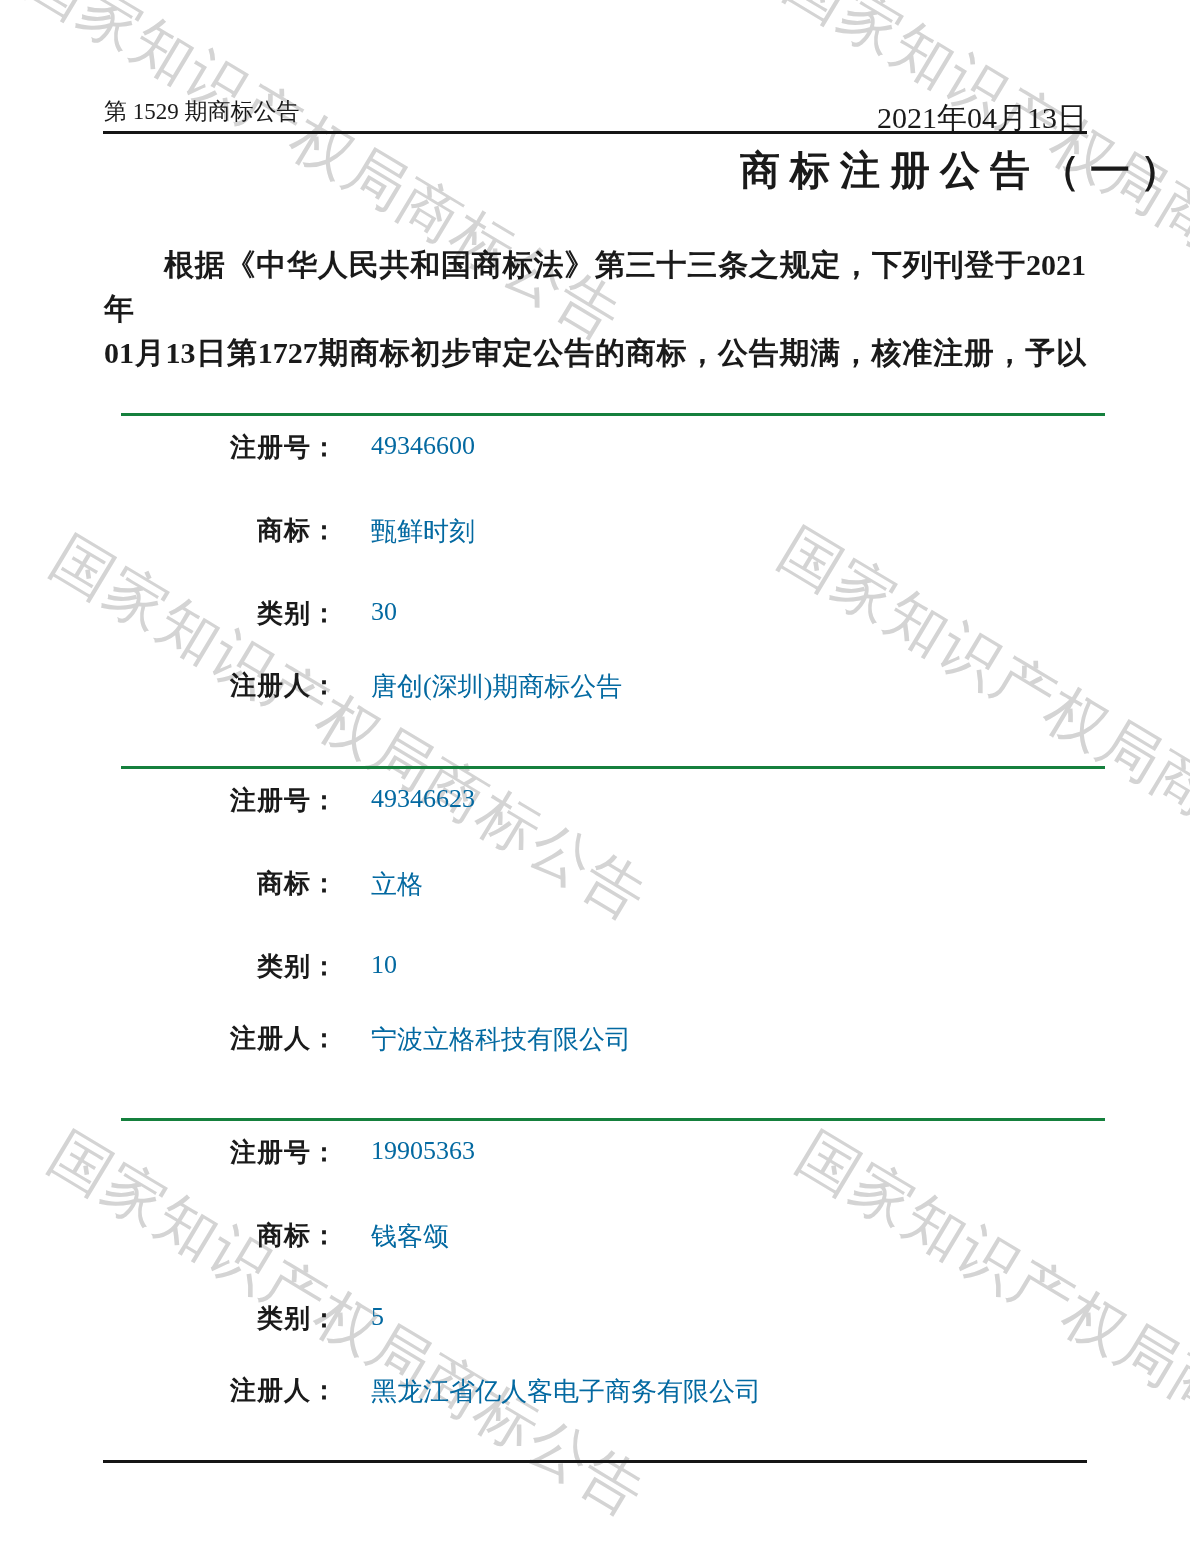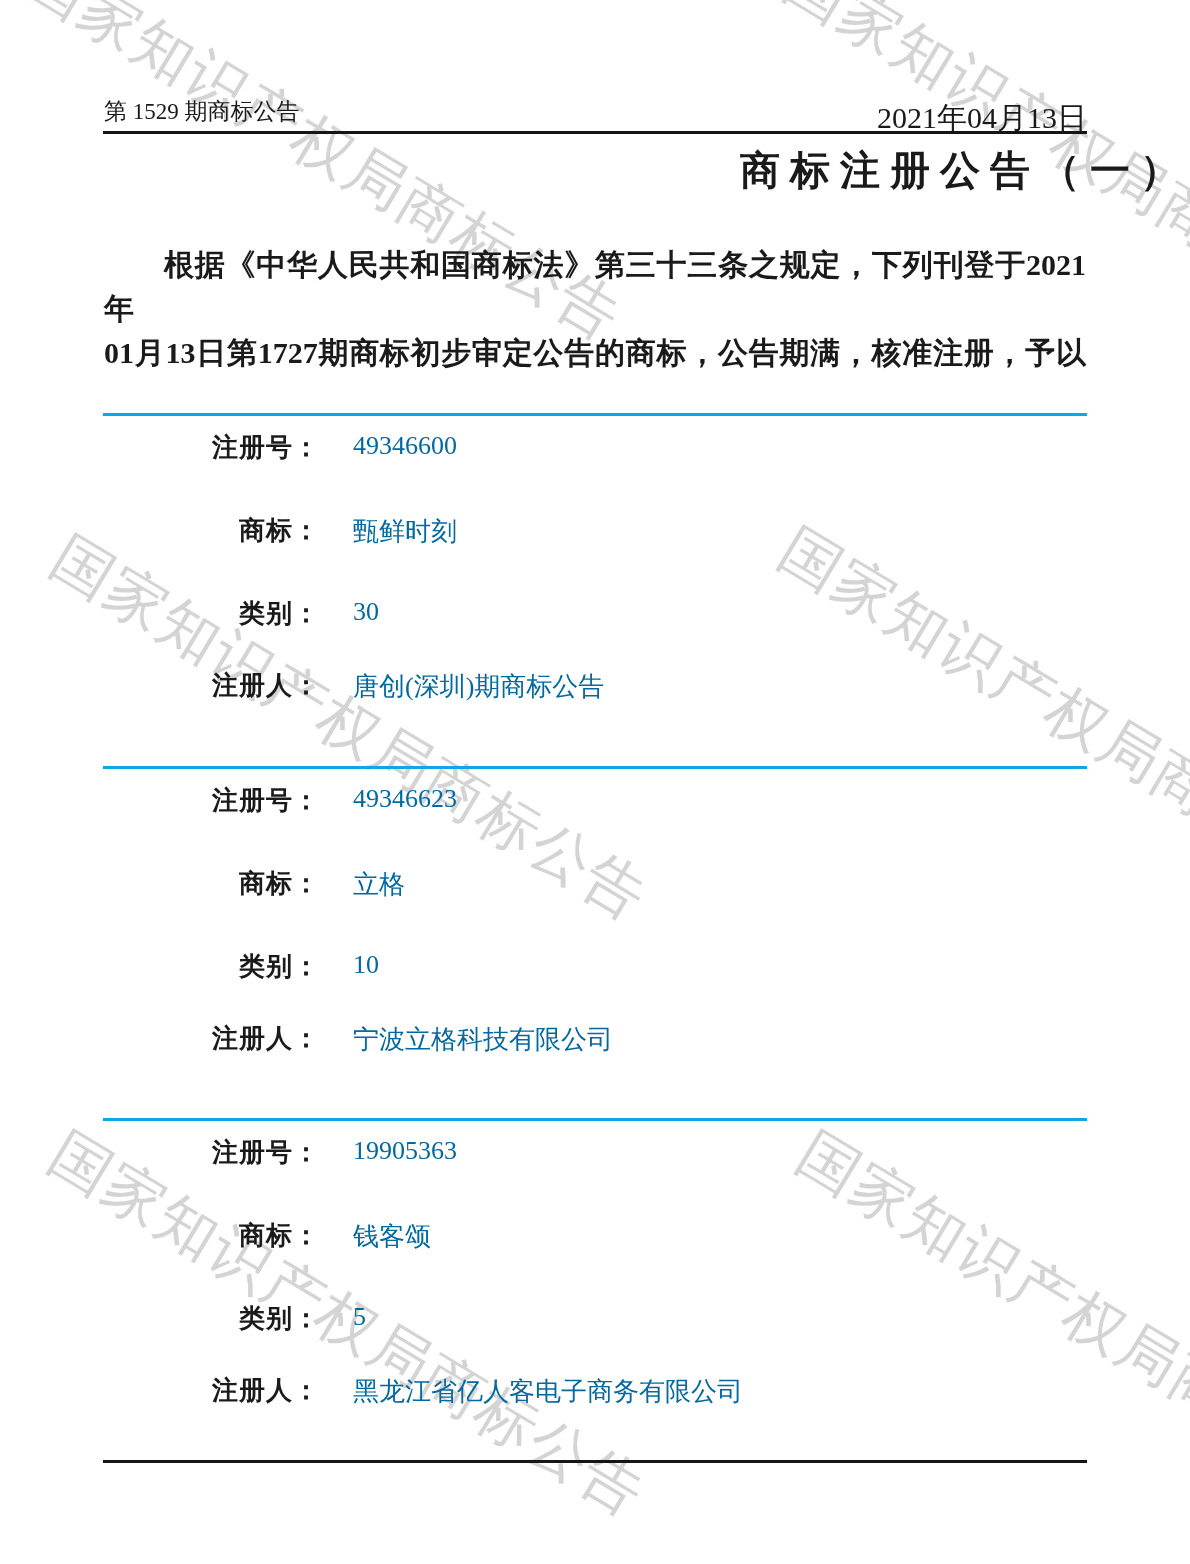--- a/index.html
+++ b/index.html
@@ -52,22 +52,22 @@
   
   .intro{
     position:absolute;left:104px;top:243px;width:982px;
     font-size:30px;font-weight:bold;line-height:44px;z-index:2;
   }
   .intro-line{width:100%;}
   .intro-line.just{text-align:justify;text-align-last:justify;}
   .intro-line.first{text-indent:60px;}
   
   .entry{
-    position:absolute;left:103px;width:984px;height:353px;
-    border-top:3px solid #0ea5e9;z-index:2;text-decoration:underline;
+    position:absolute;left:121px;width:984px;height:353px;
+    border-top:3px solid #15803d;z-index:2;text-decoration:underline;
   }
   .e1{top:413px;}
   .e2{top:766px;}
   .e3{top:1118px;}
   .row{position:absolute;left:0;width:100%;height:34px;}
   .r1{top:14px;} .r2{top:97px;} .r3{top:180px;} .r4{top:252px;}
   .f-label{
     position:absolute;left:0;top:0;width:217px;
     text-align:right;font-weight:bold;font-size:26px;
     font-family:"Liberation Sans","DejaVu Sans",sans-serif;

